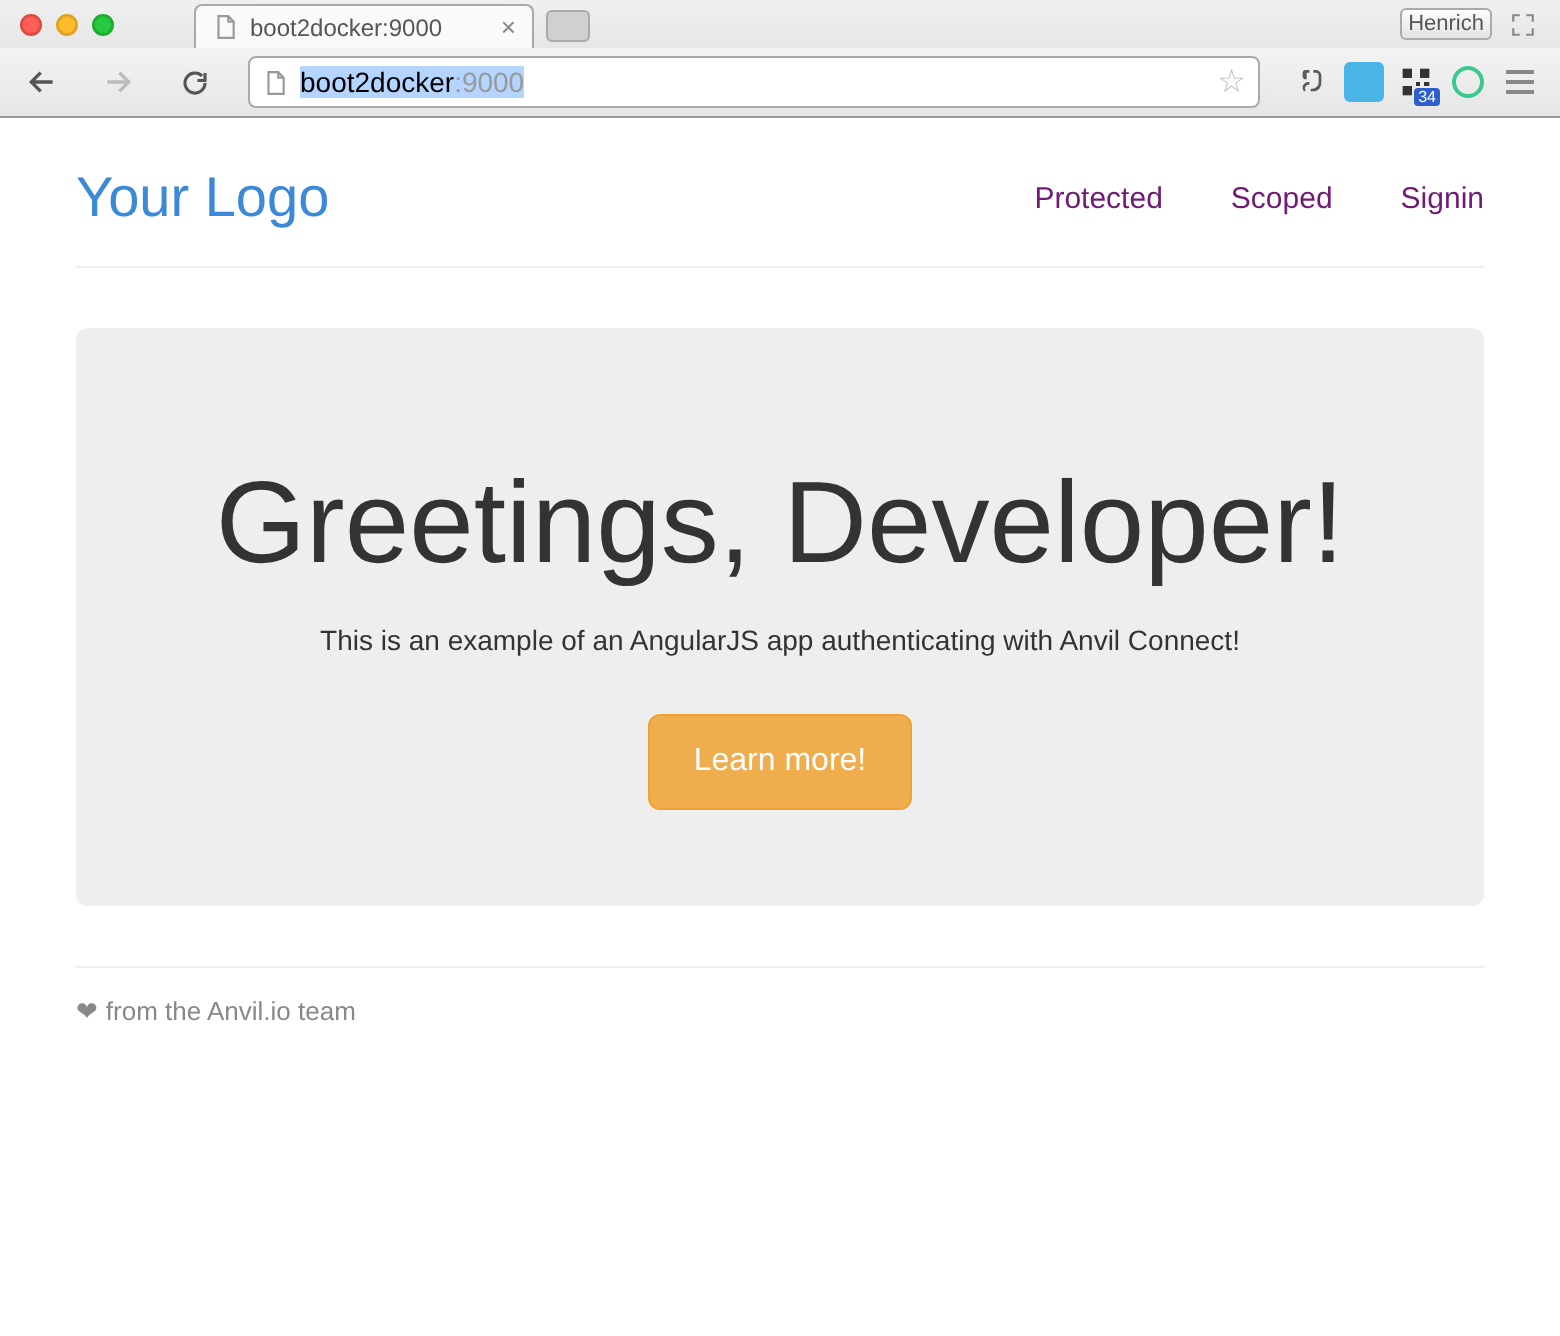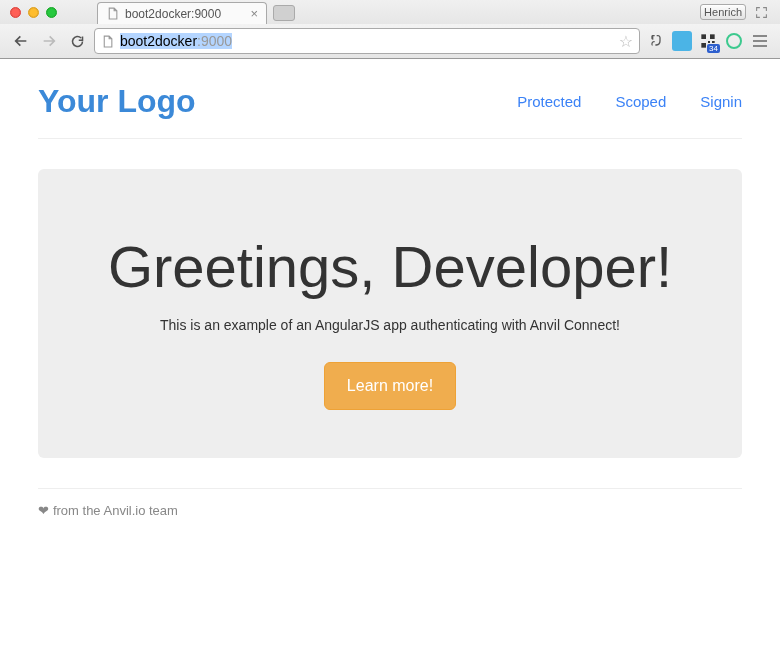--- a/index.html
+++ b/index.html
@@ -81,21 +81,21 @@
     .expand-btn {
       width: 18px; height: 18px;
       display: flex; align-items: center; justify-content: center;
       color: #888;
     }
     .toolbar {
       height: 34px;
       display: flex;
       align-items: center;
       padding: 0 10px;
-      gap: 6px;
+      gap: 16px;
       background: linear-gradient(to bottom,#f3f3f3,#e6e6e6);
     }
     .nav-btn {
       width: 22px; height: 22px;
       display: flex; align-items: center; justify-content: center;
       color: #666;
       font-size: 16px;
       cursor: pointer;
     }
     .nav-btn.disabled { color: #bbb; cursor: default;}
@@ -148,30 +148,30 @@
     }
     .header {
       display: flex;
       justify-content: space-between;
       align-items: center;
       padding-bottom: 18px;
       border-bottom: 1px solid #eee;
     }
     .logo {
       color: #3b89d8;
-      font-size: 32px;
-      font-weight: 700;
+      font-size: 28px;
+      font-weight: 400;
     }
     .nav-links {
       display: flex;
       gap: 34px;
       font-size: 15px;
     }
     .nav-links a {
-      color: #3b82f6;
+      color: #701a75;
       text-decoration: none;
     }
     .jumbo {
       background: #eee;
       border-radius: 6px;
       margin-top: 30px;
       padding: 66px 40px 48px 40px;
       text-align: center;
     }
     .jumbo h1 {

